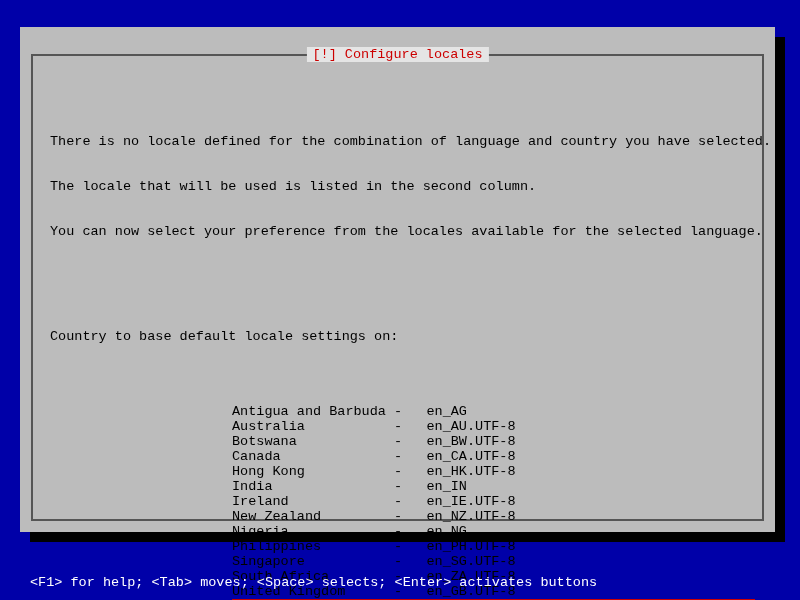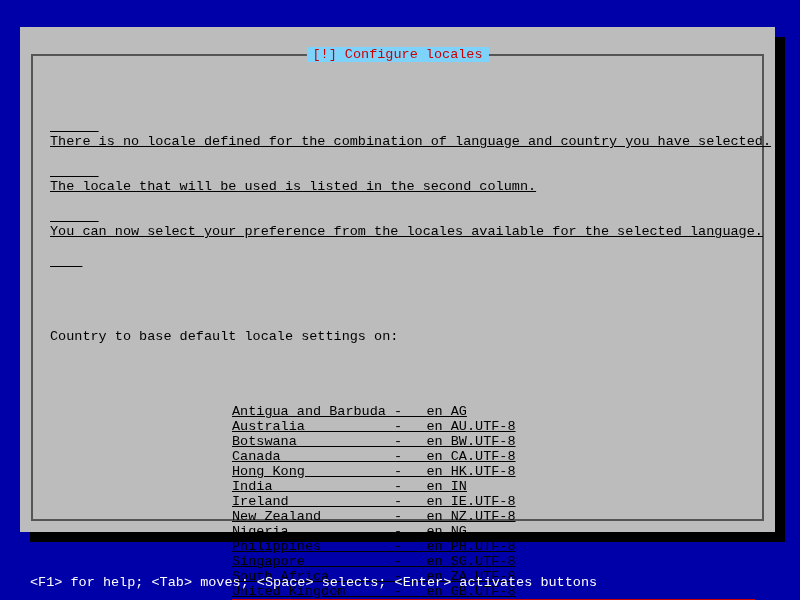--- a/index.html
+++ b/index.html
@@ -36,37 +36,37 @@
       left: 11px;
       right: 11px;
       bottom: 11px;
       border: 2px solid #555;
     }
     .title {
       position: absolute;
       top: -9px;
       left: 50%;
       transform: translateX(-50%);
-      background: #7dd3fc;
+      background: #e5e5e5;
       color: #cc0000;
       padding: 0 6px;
       white-space: pre;
     }
     .content {
       position: absolute;
       top: 47px;
       left: 30px;
       right: 20px;
       color: #000;
       white-space: pre;
     }
-    .description { margin-bottom: 15px; text-decoration: underline; }
+    .description { margin-bottom: 15px; }
     .prompt { margin-bottom: 15px; }
     .list { margin-left: 182px; }
-    .row { white-space: pre; text-decoration: underline; }
+    .row { white-space: pre; }
     .row.selected { background: #cc0000; color: #fff; }
     .footer {
       position: absolute;
       bottom: 10px;
       left: 2px;
       color: #fff;
       white-space: pre;
       margin-left: 28px;
     }
   </style>

